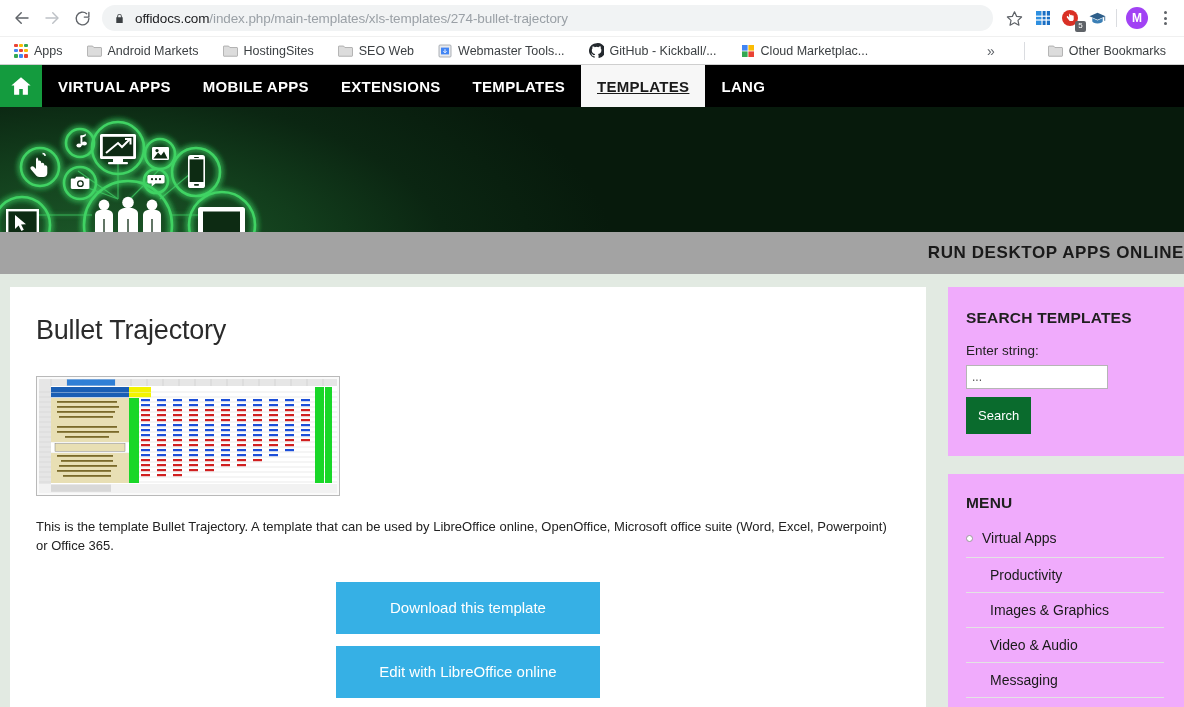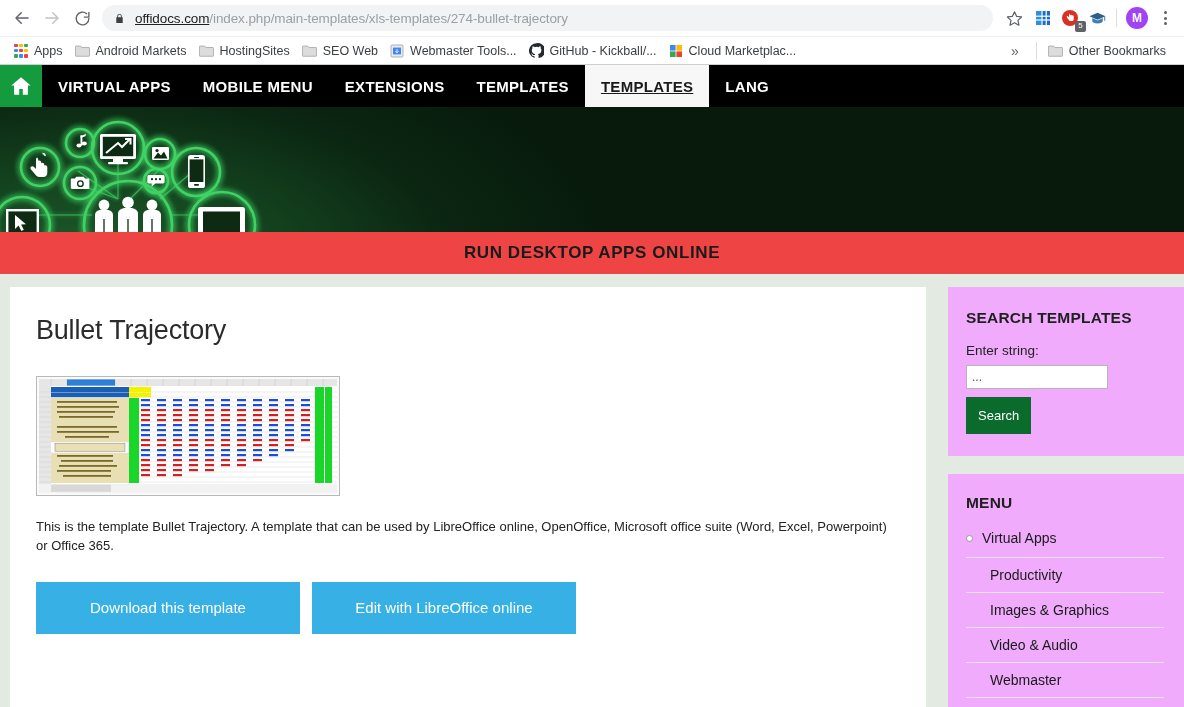--- a/index.html
+++ b/index.html
@@ -50,21 +50,21 @@
     flex: none;
   }
   .url-text {
     font-size: 13.5px;
     color: #9aa0a6;
     white-space: nowrap;
     overflow: hidden;
     text-overflow: ellipsis;
     letter-spacing: -0.1px;
   }
-  .url-text .host { color: #202124; text-decoration: underline; }
+  .url-text .host { color: #202124; }
   .star-btn {
     width: 26px; height: 26px; flex: none;
     display: flex; align-items: center; justify-content: center;
     color: #5f6368;
     margin-right: 4px;
   }
   .ext-icons { display: flex; align-items: center; gap: 7px; flex: none; }
   .ext-icon { width: 20px; height: 20px; position: relative; display:flex; align-items:center; justify-content:center;}
   .badge-count {
     position: absolute;
@@ -98,21 +98,21 @@
     margin-left: 4px;
   }
   .menu-dots i { width: 3px; height: 3px; border-radius: 50%; background: #5f6368; display:block;}
 
   
   .bookmarks {
     height: 28px;
     display: flex;
     align-items: center;
     padding: 0 10px;
-    gap: 0;
+    gap: 12px;
     font-size: 12.5px;
     color: #3c4043;
     border-top: 1px solid #f0f0f0;
   }
   .bm {
     display: flex; align-items: center; gap: 6px;
     padding: 3px 8px 3px 4px;
     white-space: nowrap;
     flex: none;
   }
@@ -156,22 +156,22 @@
     height: 125px;
     background: radial-gradient(ellipse 520px 240px at 8% 120%, #1d5c2a 0%, #123d1c 42%, #0b2612 68%, #071a0c 100%);
     position: relative;
     overflow: hidden;
   }
   .banner-art { position: absolute; left: 0; top: 0; }
 
   
   .subtitle-bar {
     height: 42px;
-    background: #ef4444;
-    display: flex; align-items: center; justify-content: center;
+    background: #a3a3a3;
+    display: flex; align-items: center; justify-content: flex-end;
   }
   .subtitle-bar h2 {
     font-size: 17px;
     font-weight: bold;
     letter-spacing: 0.6px;
     color: #1a1a1a;
   }
 
   
   .page-body {
@@ -203,21 +203,21 @@
     background: #fafafa;
     padding: 2px;
     margin-bottom: 22px;
   }
   .desc {
     font-size: 13px;
     color: #222;
     line-height: 1.45;
     margin-bottom: 26px;
   }
-  .btn-col { display: flex; flex-direction: row; align-items: center; gap: 12px; }
+  .btn-col { display: flex; flex-direction: column; align-items: center; gap: 12px; }
   .blue-btn {
     width: 264px;
     height: 52px;
     background: #36b0e5;
     color: #ffffff;
     font-size: 15px;
     display: flex; align-items: center; justify-content: center;
     border: none;
     font-family: "Liberation Sans", sans-serif;
   }
@@ -436,21 +436,21 @@
   </div>
 </div>
 
 <div class="site-nav">
   <div class="home-tab">
     <svg width="24" height="24" viewBox="0 0 24 24" fill="#ffffff">
         <path d="M12 3.2 2.4 11.4h2.7v9.3h5.1v-5.6h3.6v5.6h5.1v-9.3h2.7L12 3.2z"></path>
       </svg>
   </div>
   <div class="nav-item">VIRTUAL APPS</div>
-  <div class="nav-item">MOBILE MENU</div>
+  <div class="nav-item">MOBILE APPS</div>
   <div class="nav-item">EXTENSIONS</div>
   <div class="nav-item">TEMPLATES</div>
   <div class="nav-item active">TEMPLATES</div>
   <div class="nav-item">LANG</div>
 </div>
 
 <div class="banner">
   <svg class="banner-art" width="420" height="125" viewBox="0 0 420 125">
     <defs>
       <filter id="glow" x="-60%" y="-60%" width="220%" height="220%">
@@ -846,18 +846,18 @@
 
     <div class="side-card menu-card">
       <h3>MENU</h3>
       <div class="menu-root">
         <span class="bullet-ring"></span>
         <span>Virtual Apps</span>
       </div>
       <div class="menu-sub">Productivity</div>
       <div class="menu-sub">Images &amp; Graphics</div>
       <div class="menu-sub">Video &amp; Audio</div>
-      <div class="menu-sub">Webmaster</div>
+      <div class="menu-sub">Messaging</div>
       <div class="menu-sub">Education</div>
 
     </div>
   </div>
 </div>
 
 </body></html>

